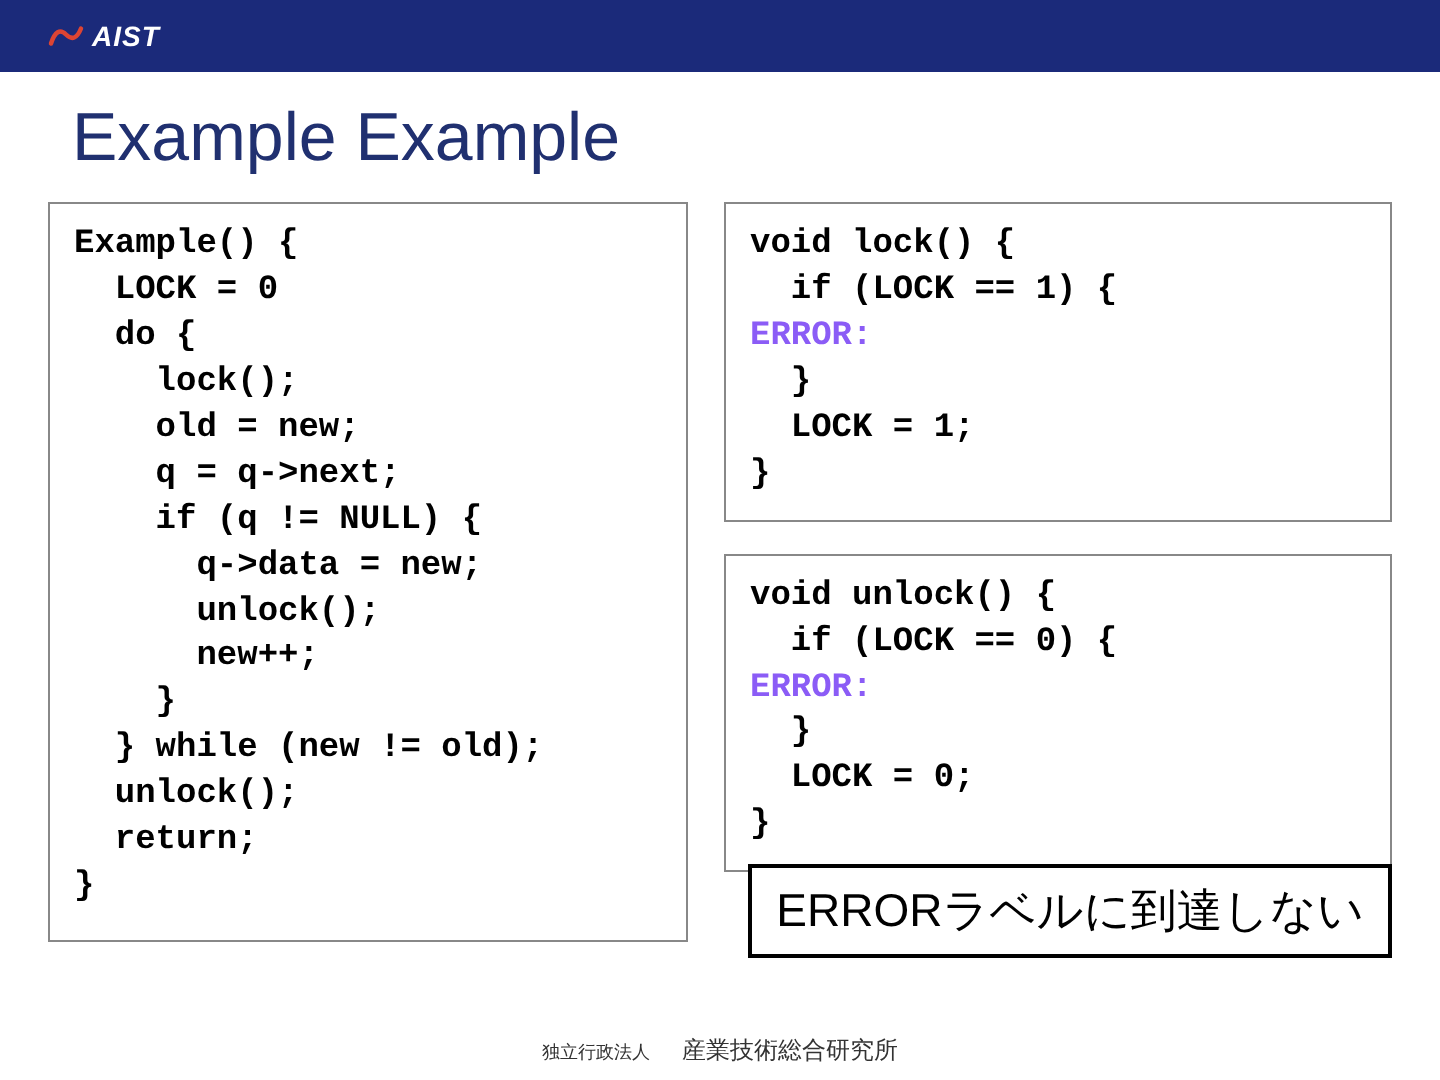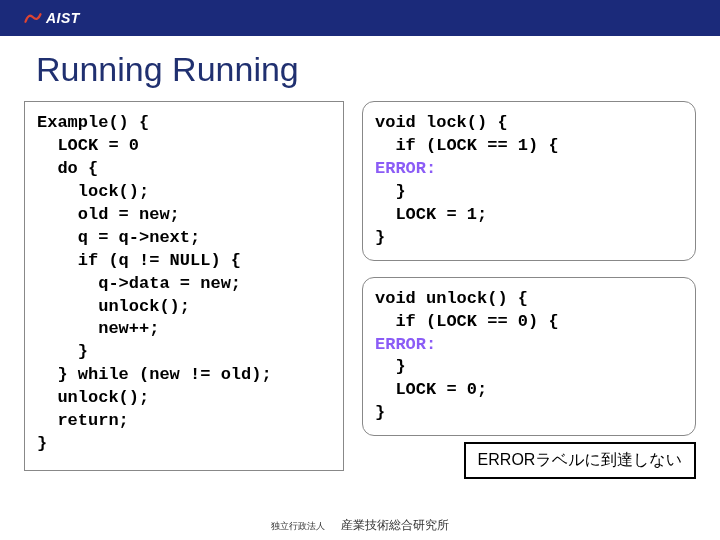--- a/index.html
+++ b/index.html
@@ -63,33 +63,32 @@
   }
   .code-right-wrap {
     display: flex;
     flex-direction: column;
     gap: 16px;
     flex: 1;
     position: relative;
   }
   .code-right {
     width: 100%;
-    border-radius: 12px;
   }
   .error-label {
     color: #8b5cf6;
   }
   .callout {
     position: absolute;
     right: 0;
     bottom: -8px;
     border: 2px solid #000;
     background: #fff;
     padding: 6px 12px;
-    font-size: 16px;
+    font-size: 23px;
     font-family: Arial, "Hiragino Sans", "Meiryo", sans-serif;
     font-weight: normal;
   }
   .footer {
     position: absolute;
     bottom: 6px;
     left: 0;
     width: 100%;
     text-align: center;
     font-size: 12px;
@@ -105,21 +104,21 @@
 
 <div class="header-bar">
   <div class="logo">
     <svg class="logo-mark" viewBox="0 0 24 18">
       <path d="M2 14 Q6 2 12 8 Q18 14 22 4" stroke="#d43" stroke-width="3" fill="none" stroke-linecap="round"></path>
     </svg>
     <span class="logo-text">AIST</span>
   </div>
 </div>
 
-<h1 class="title">Running Running</h1>
+<h1 class="title">Example Example</h1>
 
 <div class="content">
   <div class="code-box code-left"><div>Example() {</div><div>  LOCK = 0</div><div>  do {</div><div>    lock();</div><div>    old = new;</div><div>    q = q-&gt;next;</div><div>    if (q != NULL) {</div><div>      q-&gt;data = new;</div><div>      unlock();</div><div>      new++;</div><div>    }</div><div>  } while (new != old);</div><div>  unlock();</div><div>  return;</div><div>}</div></div>
   <div class="code-right-wrap">
     <div class="code-box code-right"><div>void lock() {</div><div>  if (LOCK == 1) {</div><div class="error-label">ERROR:</div><div>  }</div><div>  LOCK = 1;</div><div>}</div></div>
     <div class="code-box code-right"><div>void unlock() {</div><div>  if (LOCK == 0) {</div><div class="error-label">ERROR:</div><div>  }</div><div>  LOCK = 0;</div><div>}</div></div>
     <div class="callout">ERRORラベルに到達しない</div>
   </div>
 </div>
 

